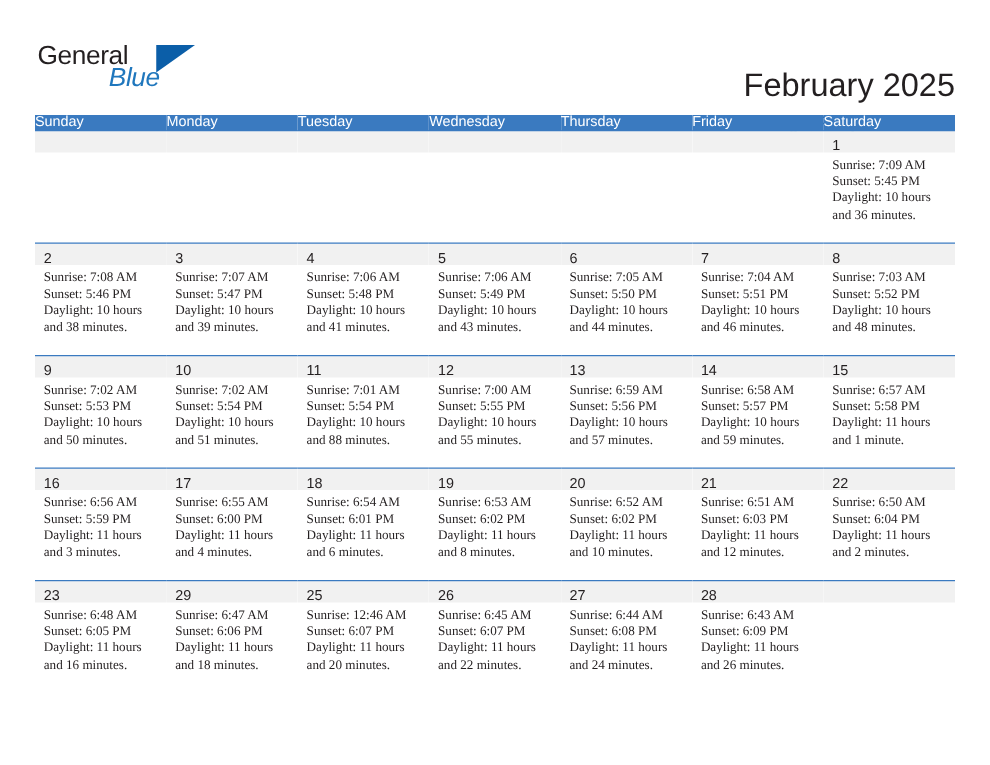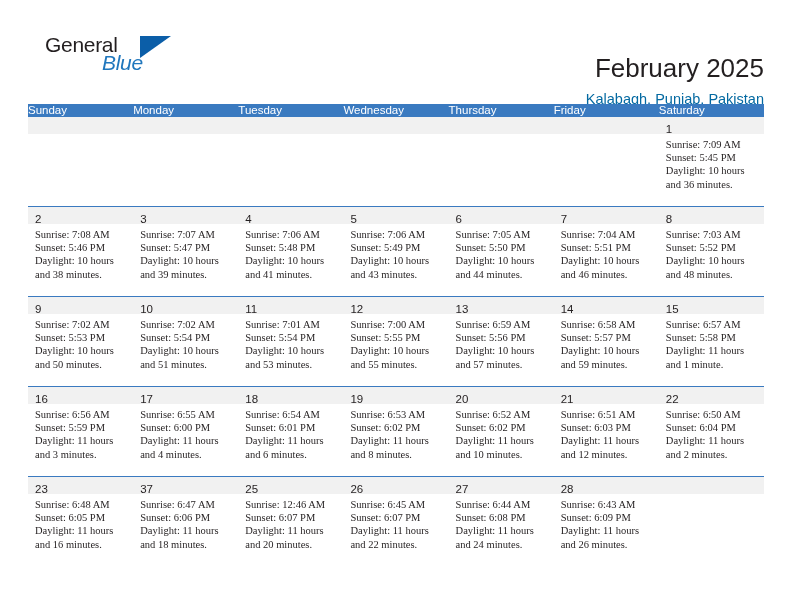--- a/index.html
+++ b/index.html
@@ -24,21 +24,21 @@
   
   .top {
     position: absolute;
     left: 28px;
     top: 28px;
     width: 736px;
     height: 72px;
   }
   .logo {
     position: absolute;
-    left: 17px;
+    left: 2px;
     top: 6px;
     width: 120px;
     height: 52px;
   }
   .logo-general {
     position: absolute;
     left: 0;
     top: 0;
     font-size: 21px;
     letter-spacing: -0.3px;
@@ -86,21 +86,21 @@
     line-height: 20px;
     margin-top: 5px;
     white-space: nowrap;
     padding-left: 46px;
   }
 
   
   .calendar {
     position: absolute;
     left: 28px;
-    top: 104px;
+    top: 92px;
     width: 736px;
     border-collapse: collapse;
     table-layout: fixed;
   }
   .calendar th,
   .calendar td {
     padding: 0;
     margin: 0;
     vertical-align: top;
   }
@@ -297,21 +297,21 @@
               <div>Daylight: 10 hours</div>
               <div>and 51 minutes.</div>
             </div>
           </td>
           <td class="daycell">
             <div class="daynum-band"><span class="daynum">11</span></div>
             <div class="cellinfo">
               <div>Sunrise: 7:01 AM</div>
               <div>Sunset: 5:54 PM</div>
               <div>Daylight: 10 hours</div>
-              <div>and 53 minutes.</div>
+              <div>and 88 minutes.</div>
             </div>
           </td>
           <td class="daycell">
             <div class="daynum-band"><span class="daynum">12</span></div>
             <div class="cellinfo">
               <div>Sunrise: 7:00 AM</div>
               <div>Sunset: 5:55 PM</div>
               <div>Daylight: 10 hours</div>
               <div>and 55 minutes.</div>
             </div>
@@ -413,21 +413,21 @@
           <td class="daycell">
             <div class="daynum-band"><span class="daynum">23</span></div>
             <div class="cellinfo">
               <div>Sunrise: 6:48 AM</div>
               <div>Sunset: 6:05 PM</div>
               <div>Daylight: 11 hours</div>
               <div>and 16 minutes.</div>
             </div>
           </td>
           <td class="daycell">
-            <div class="daynum-band"><span class="daynum">37</span></div>
+            <div class="daynum-band"><span class="daynum">29</span></div>
             <div class="cellinfo">
               <div>Sunrise: 6:47 AM</div>
               <div>Sunset: 6:06 PM</div>
               <div>Daylight: 11 hours</div>
               <div>and 18 minutes.</div>
             </div>
           </td>
           <td class="daycell">
             <div class="daynum-band"><span class="daynum">25</span></div>
             <div class="cellinfo">

